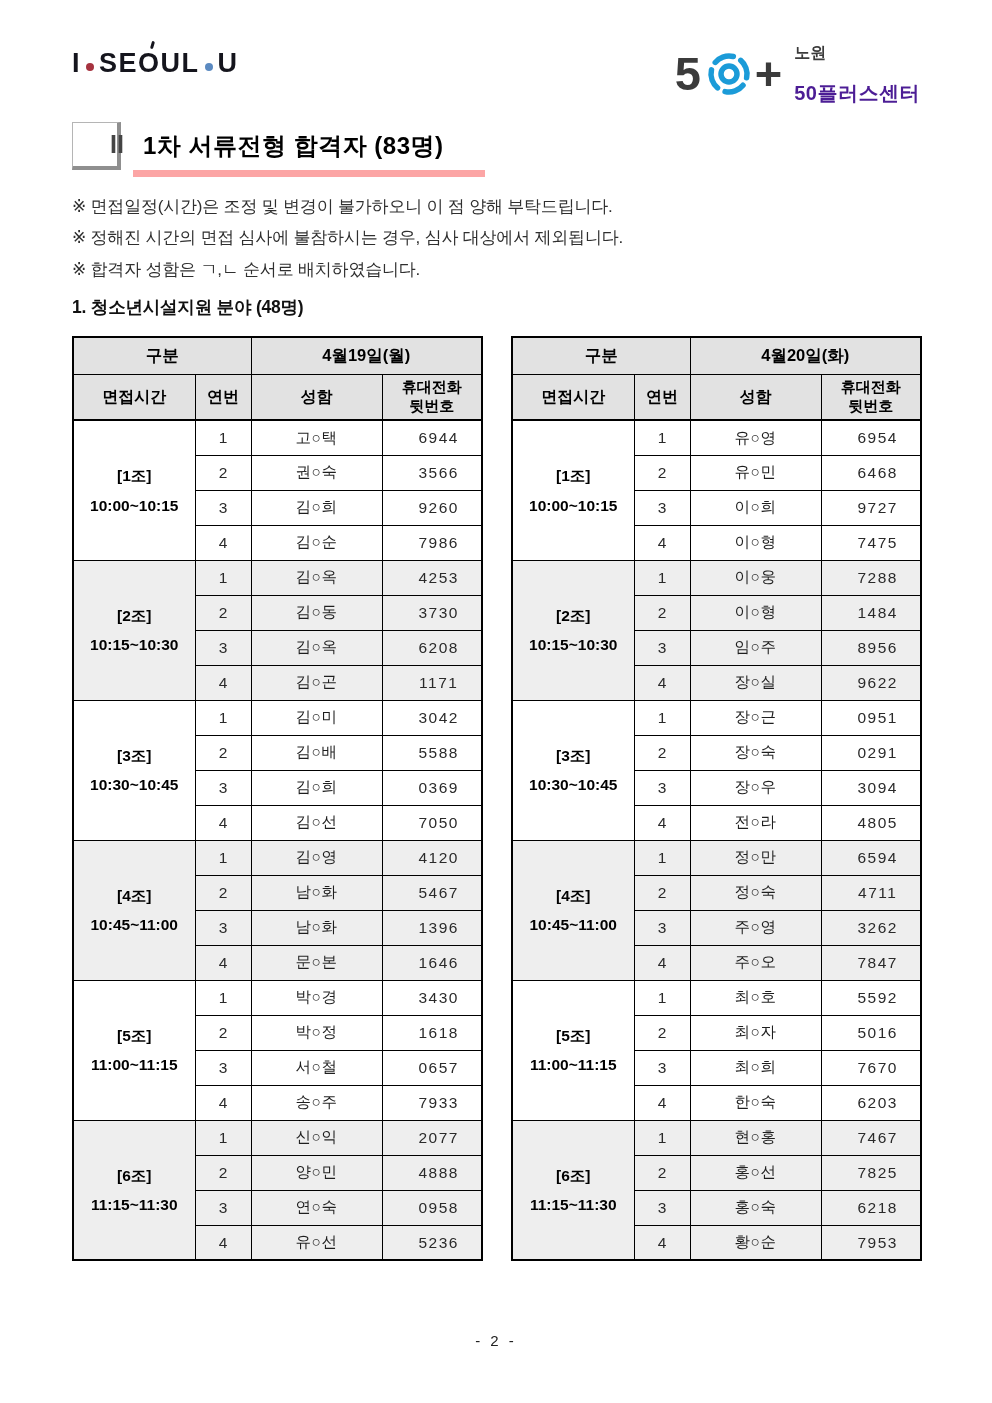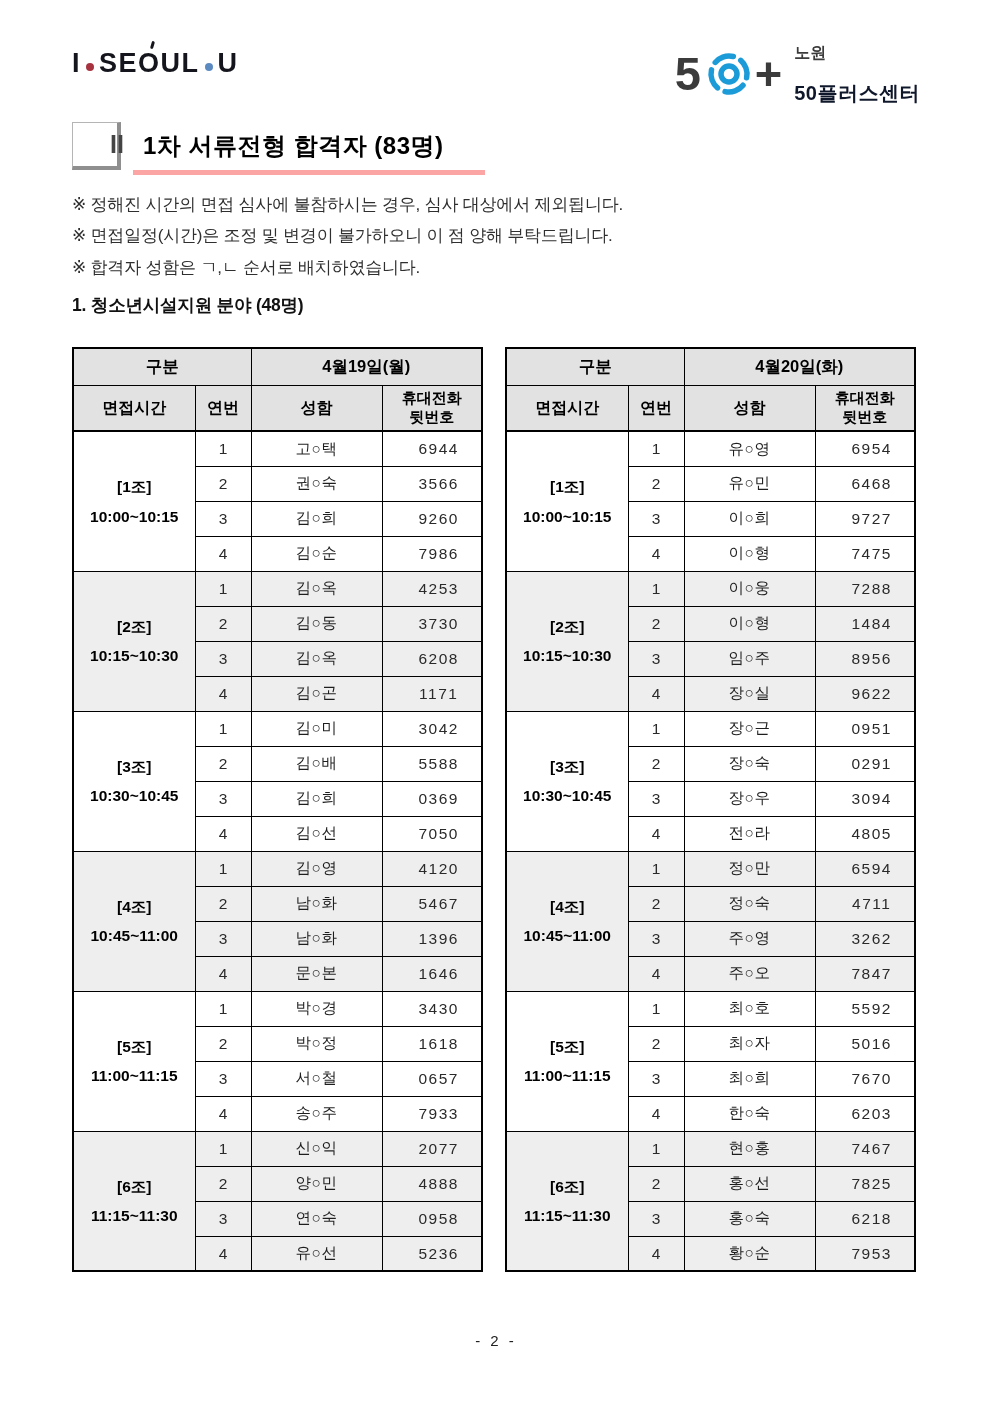--- a/index.html
+++ b/index.html
@@ -25,41 +25,41 @@
     content: ""; position: absolute; top: -7px; left: 58%;
     width: 3px; height: 8px; border-radius: 2px;
     background: #15151d; transform: rotate(16deg);
   }
   .fiftyplus { display: flex; align-items: center; gap: 12px; }
   .fp-mark { display: flex; align-items: center; font-size: 47px; font-weight: 700; color: #3b3b3b; line-height: 1; }
   .fp-mark .glyph5 { margin-right: 2px; }
   .fp-icon { margin: 0 2px; display: block; }
   .fp-text { line-height: 1.15; padding-top: 2px; }
   .fp-text .l1 { font-size: 16px; font-weight: 700; color: #3b3b3b; }
-  .fp-text .l2 { font-size: 20px; font-weight: 800; color: #0f172a; letter-spacing: 0.5px; margin-top: 20px; }
+  .fp-text .l2 { font-size: 20px; font-weight: 800; color: #4c1d95; letter-spacing: 0.5px; margin-top: 20px; }
 
   
   .title-block { display: flex; align-items: flex-start; margin-top: 22px; }
   .marker-box {
     width: 48px; height: 48px; flex: 0 0 48px;
     border: 1px solid #b5b5b5; border-right: 4px solid #8f8f8f; border-bottom: 4px solid #8f8f8f;
     display: flex; align-items: center; justify-content: center;
     font-size: 25px; font-weight: 700; color: #444; background: #fff; padding-left: 44px;
   }
-  .title-wrap { margin-left: 12px; border-bottom: 5px solid #fca5a5; padding: 8px 26px 8px 10px; min-width: 352px; }
+  .title-wrap { margin-left: 12px; border-bottom: 7px solid #fca5a5; padding: 8px 26px 8px 10px; min-width: 352px; }
   .title-text { font-size: 24px; font-weight: 800; color: #000; letter-spacing: 0.5px; white-space: nowrap; }
 
   
   .notes { margin-top: 14px; }
   .note-line { font-size: 17px; color: #2f2f2f; line-height: 1.85; letter-spacing: -0.2px; }
   .note-line.sub { padding-left: 24px; }
   .section-title { margin-top: 10px; font-size: 17.5px; font-weight: 800; color: #111; letter-spacing: -0.2px; }
 
   
-  .tables { display: flex; gap: 22px; margin-top: 30px; }
+  .tables { display: flex; gap: 28px; margin-top: 17px; }
   table.roster { border-collapse: collapse; table-layout: fixed; width: 409px; border: 2px solid #000; }
   table.roster th, table.roster td { border: 1px solid #000; text-align: center; vertical-align: middle; }
   col.c-time { width: 122px; } col.c-no { width: 56px; } col.c-name { width: 131px; } col.c-phone { width: 100px; }
   th.h1 { height: 37px; background: #e2e2e2; font-size: 16.5px; font-weight: 700; color: #000; }
   th.h2 { height: 46px; background: #e2e2e2; font-size: 16px; font-weight: 700; color: #000; }
   th.h2 .ph { font-size: 15px; line-height: 1.25; }
   thead tr:last-child th { border-bottom: 2px solid #000; }
   td { height: 35px; font-size: 15.5px; color: #1e1e1e; background: #fff; }
   tr.shaded td { background: #eeeeee; }
   td.time-cell { font-weight: 700; font-size: 15.5px; color: #000; line-height: 1.9; }
@@ -106,22 +106,22 @@
   </div>
 
   <div class="title-block">
     <div class="marker-box">II</div>
     <div class="title-wrap">
       <div class="title-text">1차 서류전형 합격자 (83명)</div>
     </div>
   </div>
 
   <div class="notes">
+    <div class="note-line">※ 면접일정(시간)은 조정 및 변경이 불가하오니 이 점 양해 부탁드립니다.</div>
     <div class="note-line">※ 정해진 시간의 면접 심사에 불참하시는 경우, 심사 대상에서 제외됩니다.</div>
-    <div class="note-line">※ 면접일정(시간)은 조정 및 변경이 불가하오니 이 점 양해 부탁드립니다.</div>
     <div class="note-line">※ 합격자 성함은 ㄱ,ㄴ 순서로 배치하였습니다.</div>
   </div>
 
   <div class="section-title">1. 청소년시설지원 분야 (48명)</div>
 
   <div class="tables">
 
     <table class="roster">
       <colgroup>
           <col class="c-time">

